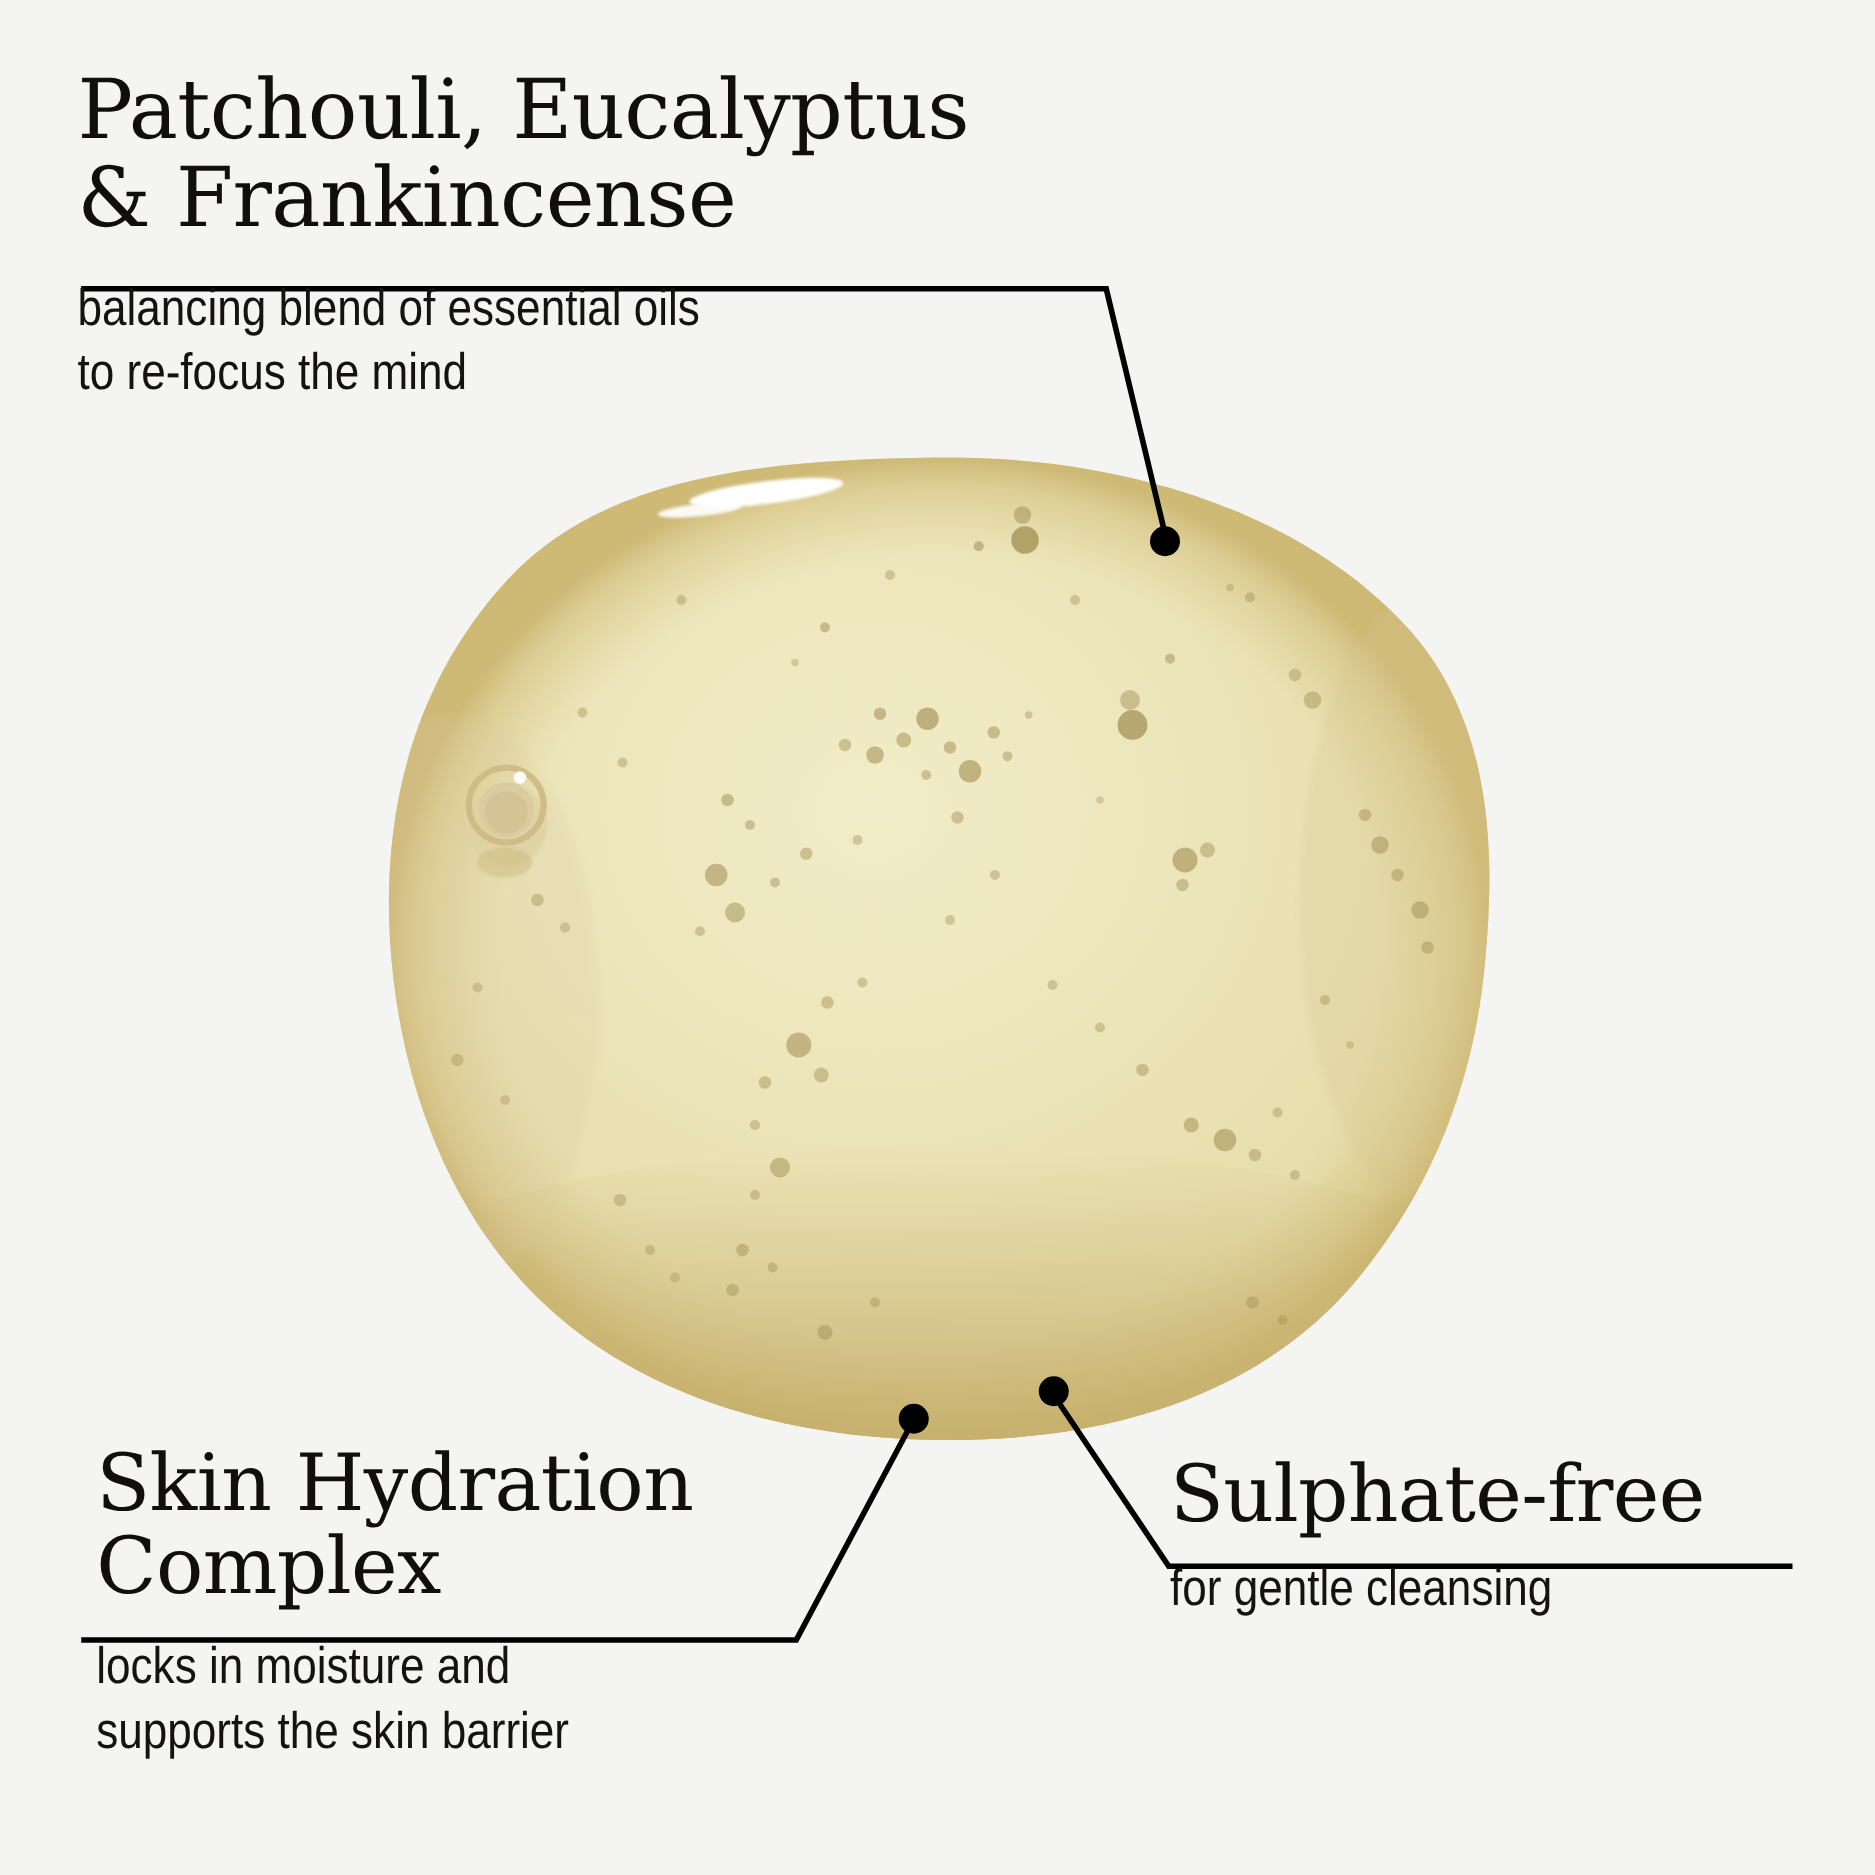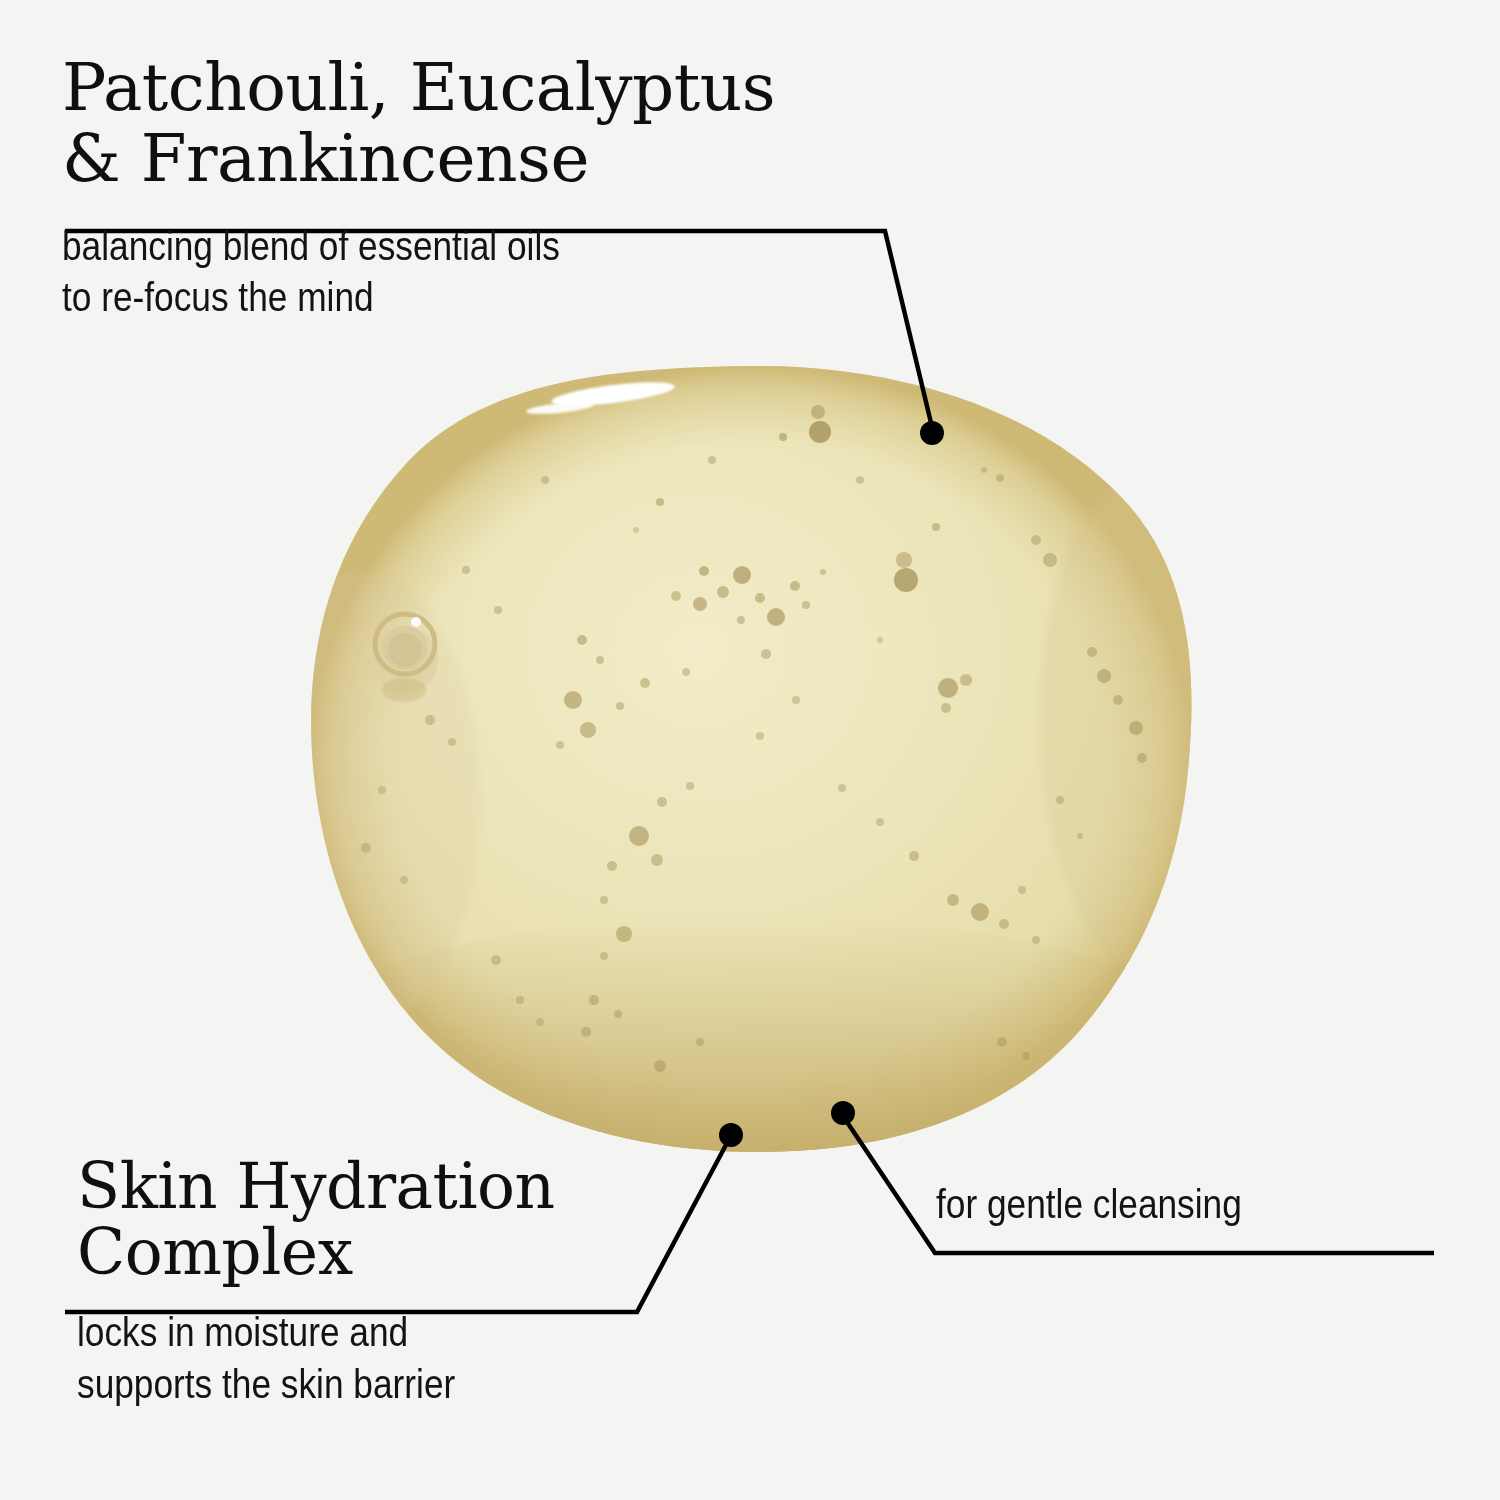--- a/index.html
+++ b/index.html
@@ -267,16 +267,17 @@
   </div>
 
   <div class="callout" id="callout-hydration">
     <div class="headline">Skin Hydration
 Complex</div>
     <div class="subtext">locks in moisture and
 supports the skin barrier</div>
   </div>
 
   <div class="callout" id="callout-sulphate">
+    <div class="headline">Sulphate-free</div>
     <div class="subtext">for gentle cleansing</div>
   </div>
 
 </div>
 
 </body></html>

